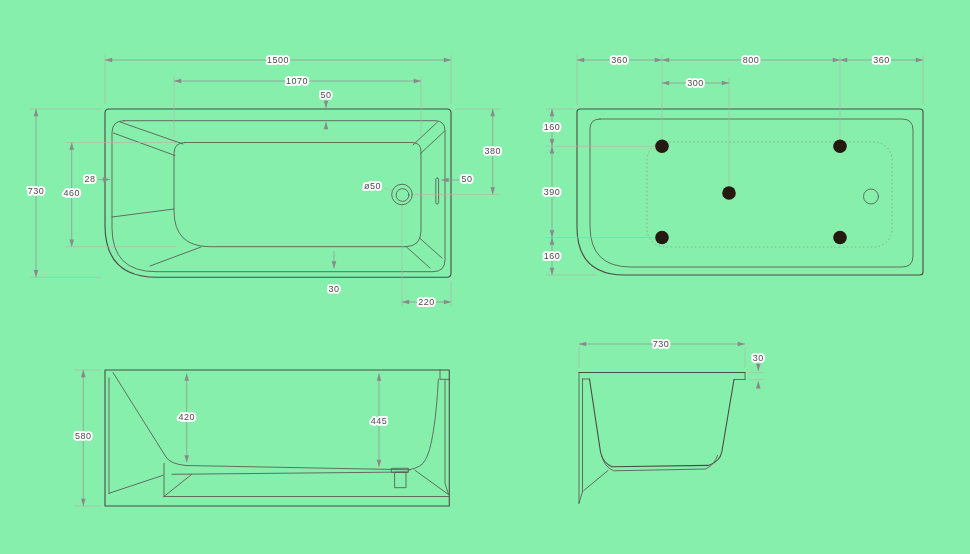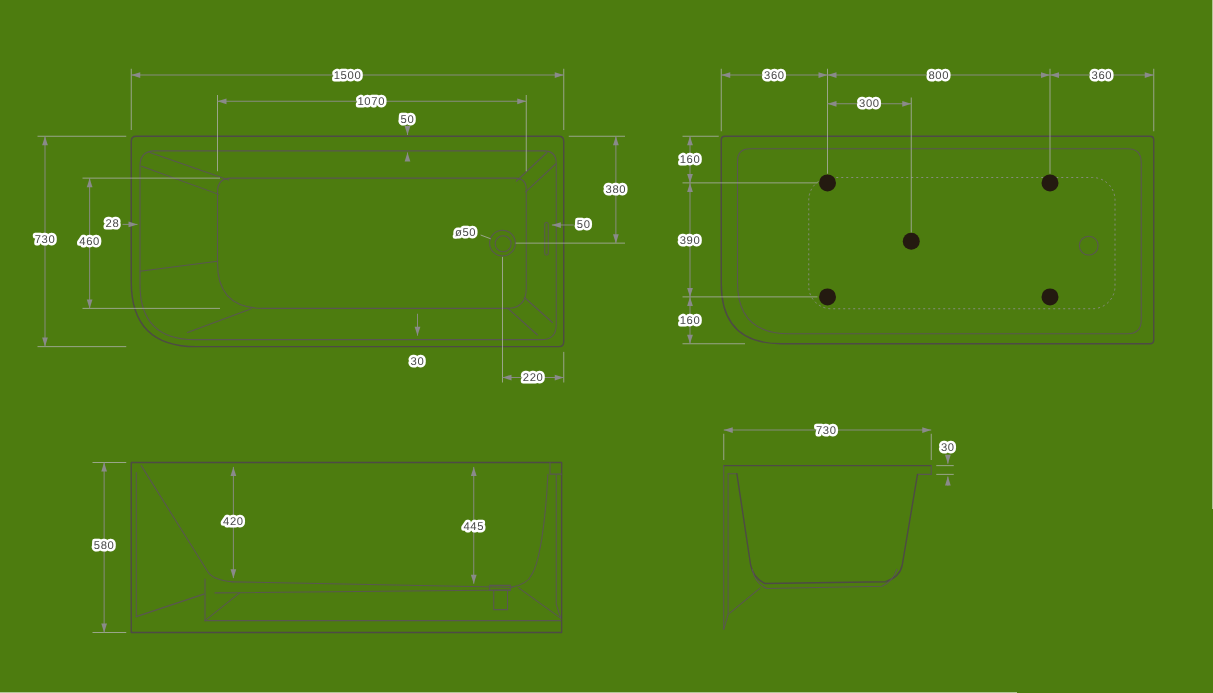--- a/index.html
+++ b/index.html
@@ -1,16 +1,16 @@
 <!DOCTYPE html>
 <html><head>
 <meta charset="utf-8">
 <style>
   html,body{margin:0;padding:0;background:#ffffff;}
-  .canvas{position:relative;width:970px;height:554px;background:#4d7c0f;overflow:hidden;
+  .canvas{position:relative;width:970px;height:554px;background:#86efac;overflow:hidden;
           font-family:"Liberation Sans",sans-serif;}
   svg{position:absolute;left:0;top:0;}
   .o  {fill:none;stroke:#4e4a46;stroke-width:1.1;stroke-linecap:round;stroke-linejoin:round;}
   .i  {fill:none;stroke:#5a5652;stroke-width:0.85;stroke-linecap:round;stroke-linejoin:round;}
   .e  {fill:none;stroke:#b3b3b3;stroke-width:0.6;}
   .d  {fill:none;stroke:#8f8f8f;stroke-width:0.7;}
   .dash{fill:none;stroke:#8f8f8f;stroke-width:0.7;stroke-dasharray:1.6 2.4;}
   .t  {font:9px "Liberation Sans",sans-serif;letter-spacing:0.5px;fill:#4a4a4a;
        text-anchor:middle;dominant-baseline:middle;paint-order:stroke;stroke:#ffffff;
        stroke-width:4px;stroke-linejoin:round;}

